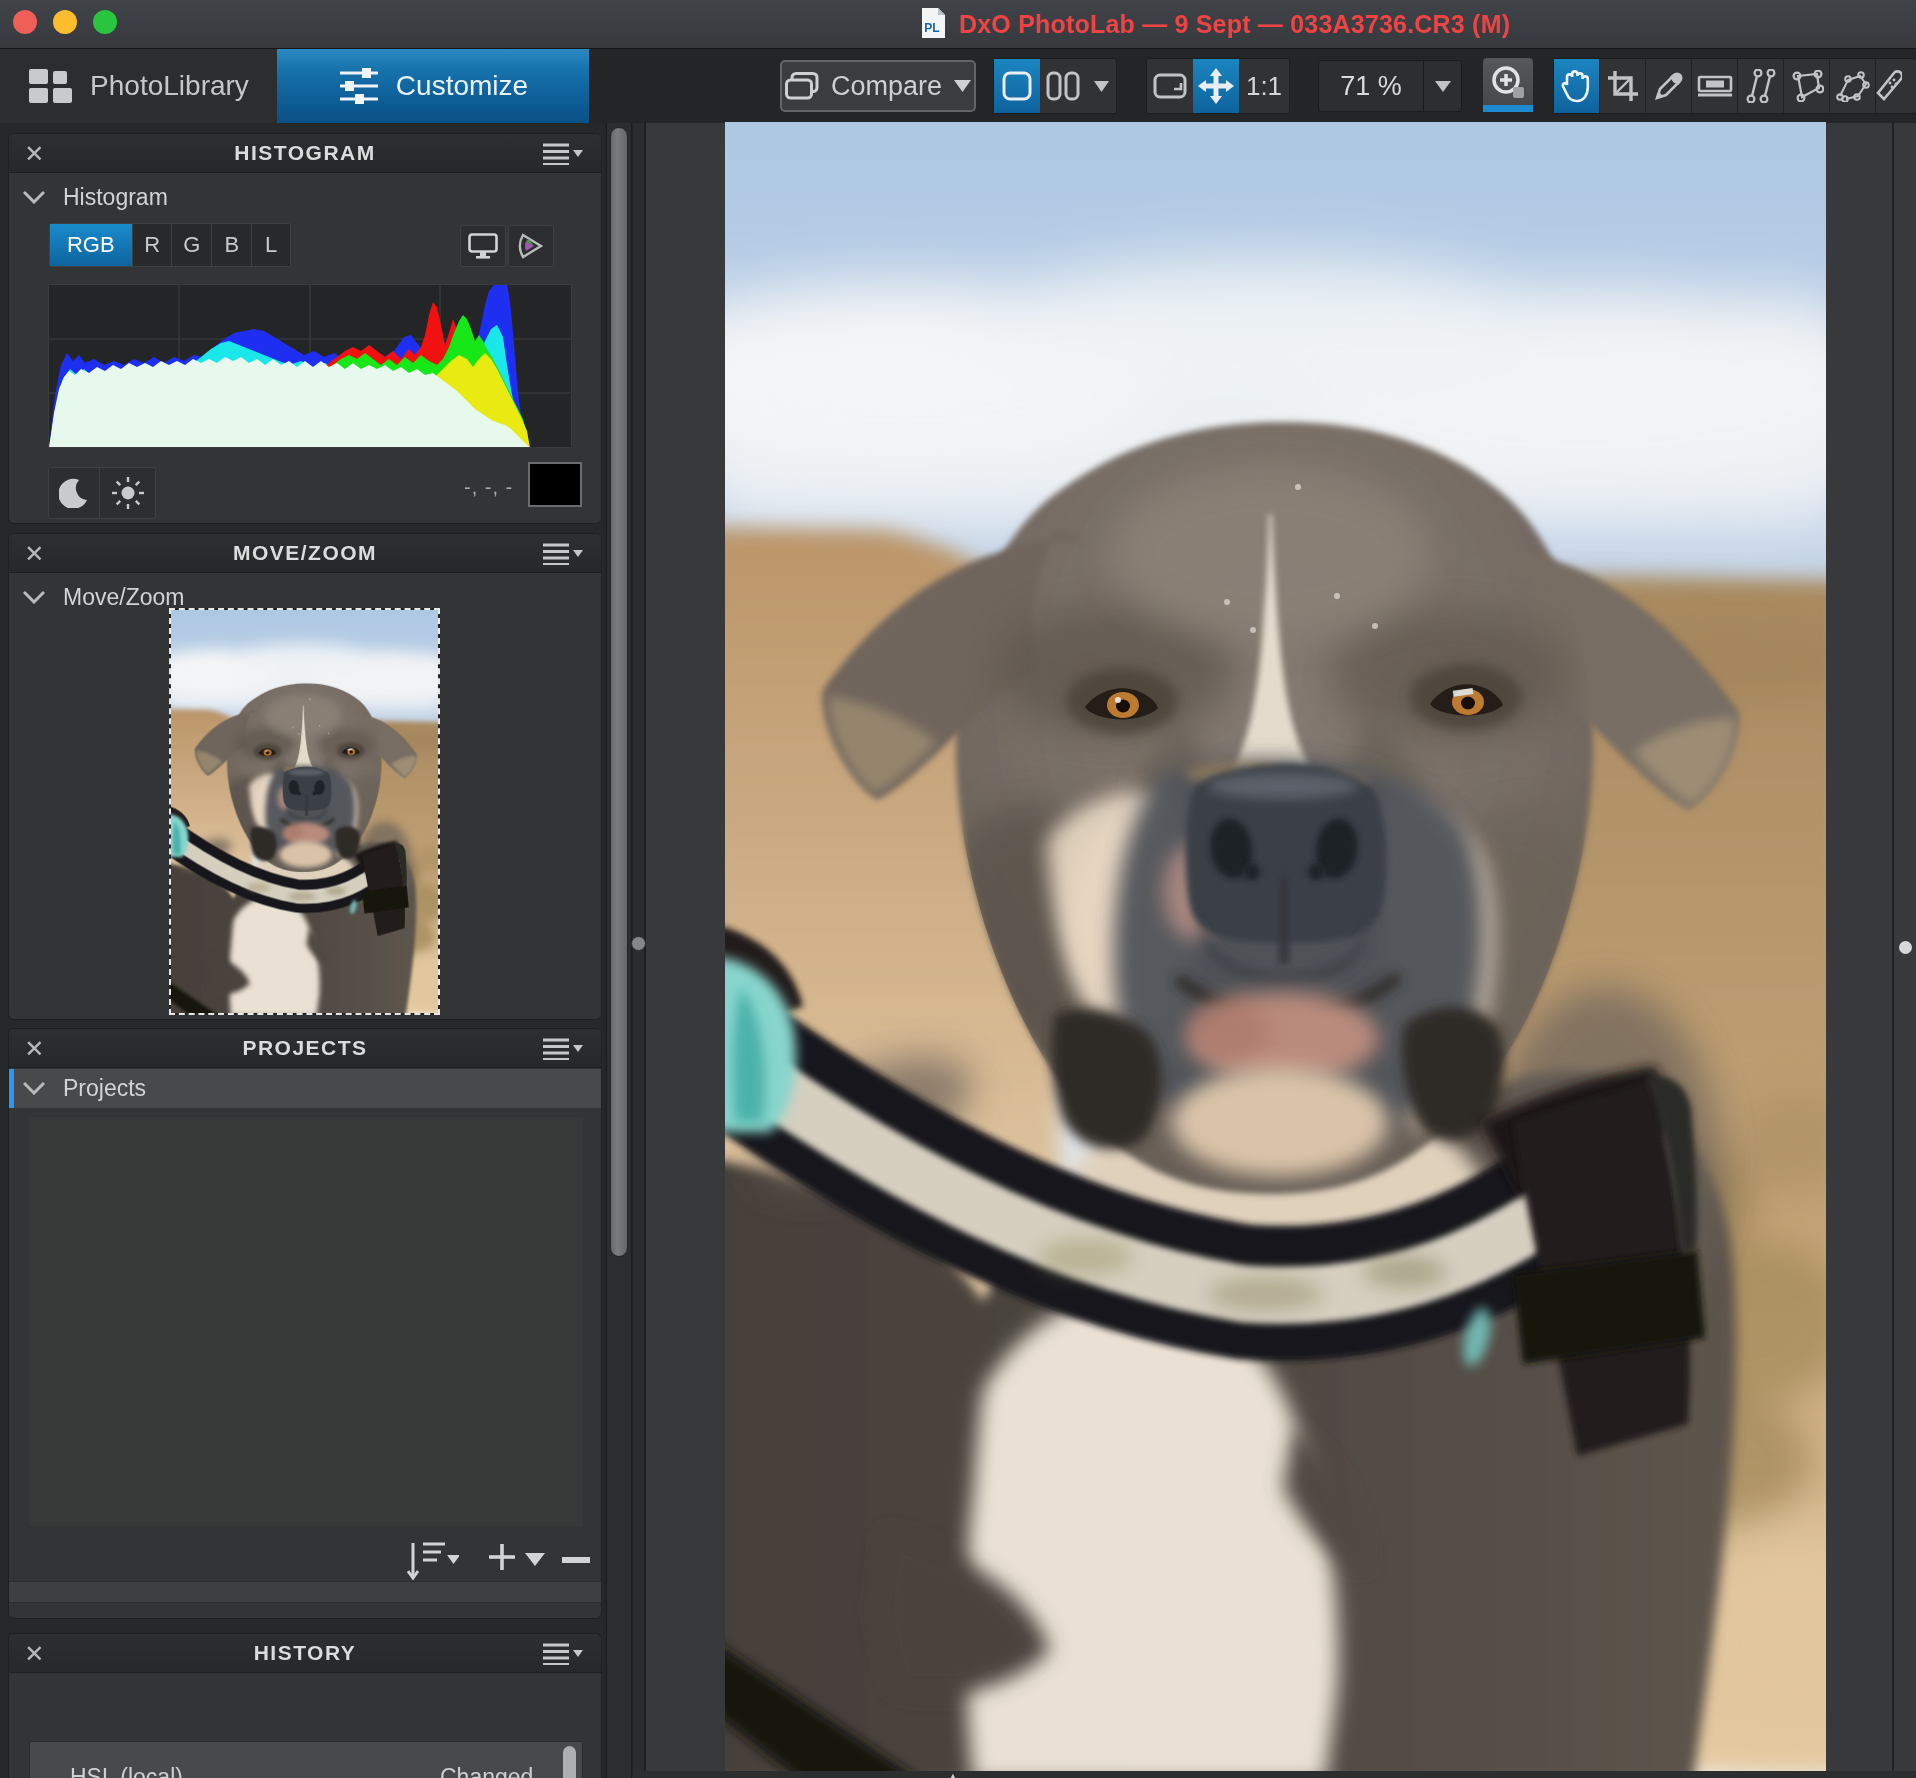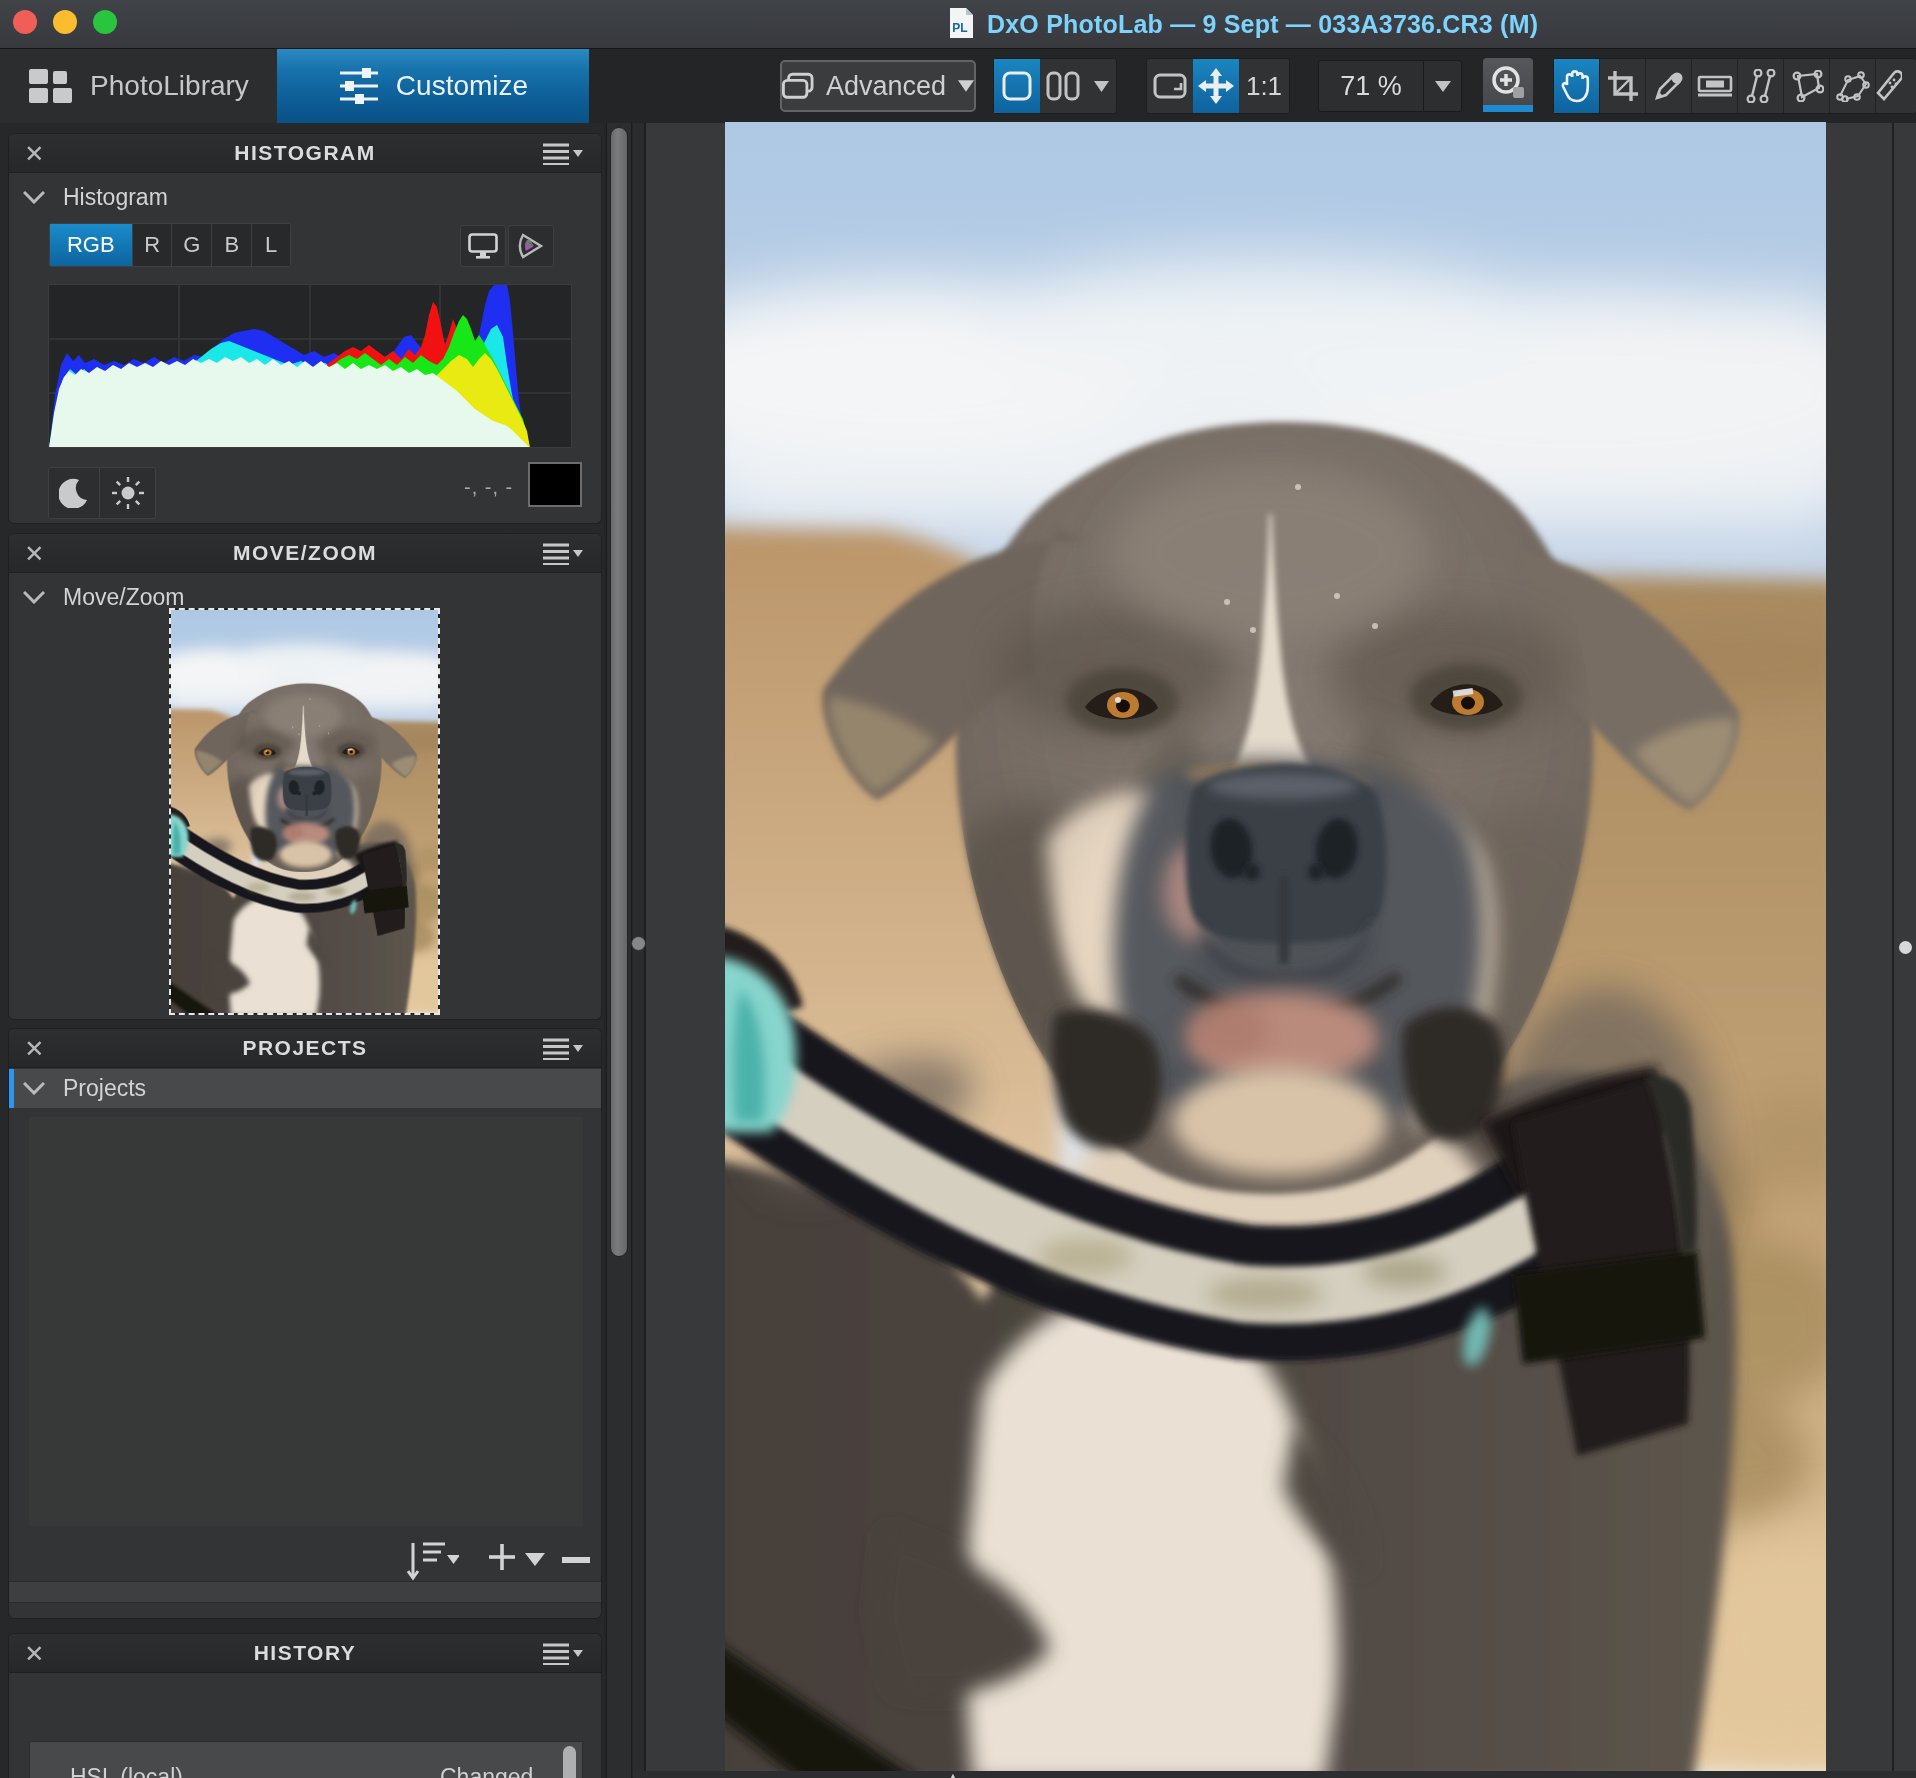--- a/index.html
+++ b/index.html
@@ -3,22 +3,22 @@
 <meta charset="utf-8">
 <style>
   html,body{margin:0;padding:0;background:#232527;}
   *{box-sizing:border-box;}
   body{width:1916px;height:1778px;position:relative;overflow:hidden;
        font-family:"Liberation Sans",sans-serif;-webkit-font-smoothing:antialiased;}
   .abs{position:absolute;}
   
   #titlebar{left:0;top:0;width:1916px;height:49px;background:linear-gradient(#404348,#37393d);border-bottom:1px solid #141618;}
   .light{width:24px;height:24px;border-radius:50%;top:10px;}
-  #titletxt{top:6px;left:948px;white-space:nowrap;
-     color:#7dd3fc;font-size:25px;font-weight:bold;letter-spacing:.2px;line-height:36px;text-align:center;}
+  #titletxt{top:6px;left:920px;white-space:nowrap;
+     color:#ef4444;font-size:25px;font-weight:bold;letter-spacing:.2px;line-height:36px;text-align:center;}
   
   #toolbar{left:0;top:49px;width:1916px;height:74px;background:#232527;}
   .tab{top:49px;height:74px;display:flex;align-items:center;justify-content:center;gap:16px;
        font-size:28px;color:#c6c7c8;}
   #tabPL{left:0;width:277px;background:#2b2d2f;}
   #tabCU{left:277px;width:312px;background:linear-gradient(#2b8ac1 0%,#1671ab 30%,#0d5d96 70%,#0a5186 100%);color:#e8f2f8;}
   .tbgroup{top:58px;height:56px;background:#303234;border:1px solid #1b1d1f;border-radius:3px;display:flex;align-items:center;}
   .tbtn{height:54px;display:flex;align-items:center;justify-content:center;position:relative;}
   .sep{width:1px;height:54px;background:#202224;}
   .blue{background:linear-gradient(#1b85c0,#0e639e);}
@@ -79,21 +79,21 @@
     <rect x="17" y="27" width="9" height="10" fill="#eef4f8"></rect>
   </svg>
   <span>Customize</span>
 </div>
 
 <div class="abs" style="left:780px;top:60px;width:196px;height:52px;background:#3a3c3e;border:2px solid #626466;border-radius:5px;display:flex;align-items:center;justify-content:center;gap:12px;color:#cfd0d1;font-size:27px;">
   <svg class="icon" width="34" height="28" viewBox="0 0 34 28">
       <rect x="7" y="1.5" width="25" height="18" rx="4" fill="none" stroke="#cfd0d1" stroke-width="3"></rect>
       <rect x="1.5" y="8" width="25" height="18" rx="4" fill="#3a3c3e" stroke="#cfd0d1" stroke-width="3"></rect>
     </svg>
-  <span>Advanced</span>
+  <span>Compare</span>
   <svg class="icon" width="17" height="12" viewBox="0 0 17 12">
       <path d="M0 0 h17 l-8.5 12z" fill="#cfd0d1"></path>
     </svg>
 </div>
 
 <div class="abs tbgroup" style="left:993px;width:124px;">
   <div class="tbtn blue" style="width:46px;">
       <svg width="30" height="30" viewBox="0 0 30 30">
         <rect x="2" y="2" width="26" height="26" rx="6" fill="none" stroke="#e8eef2" stroke-width="3"></rect>
       </svg>

